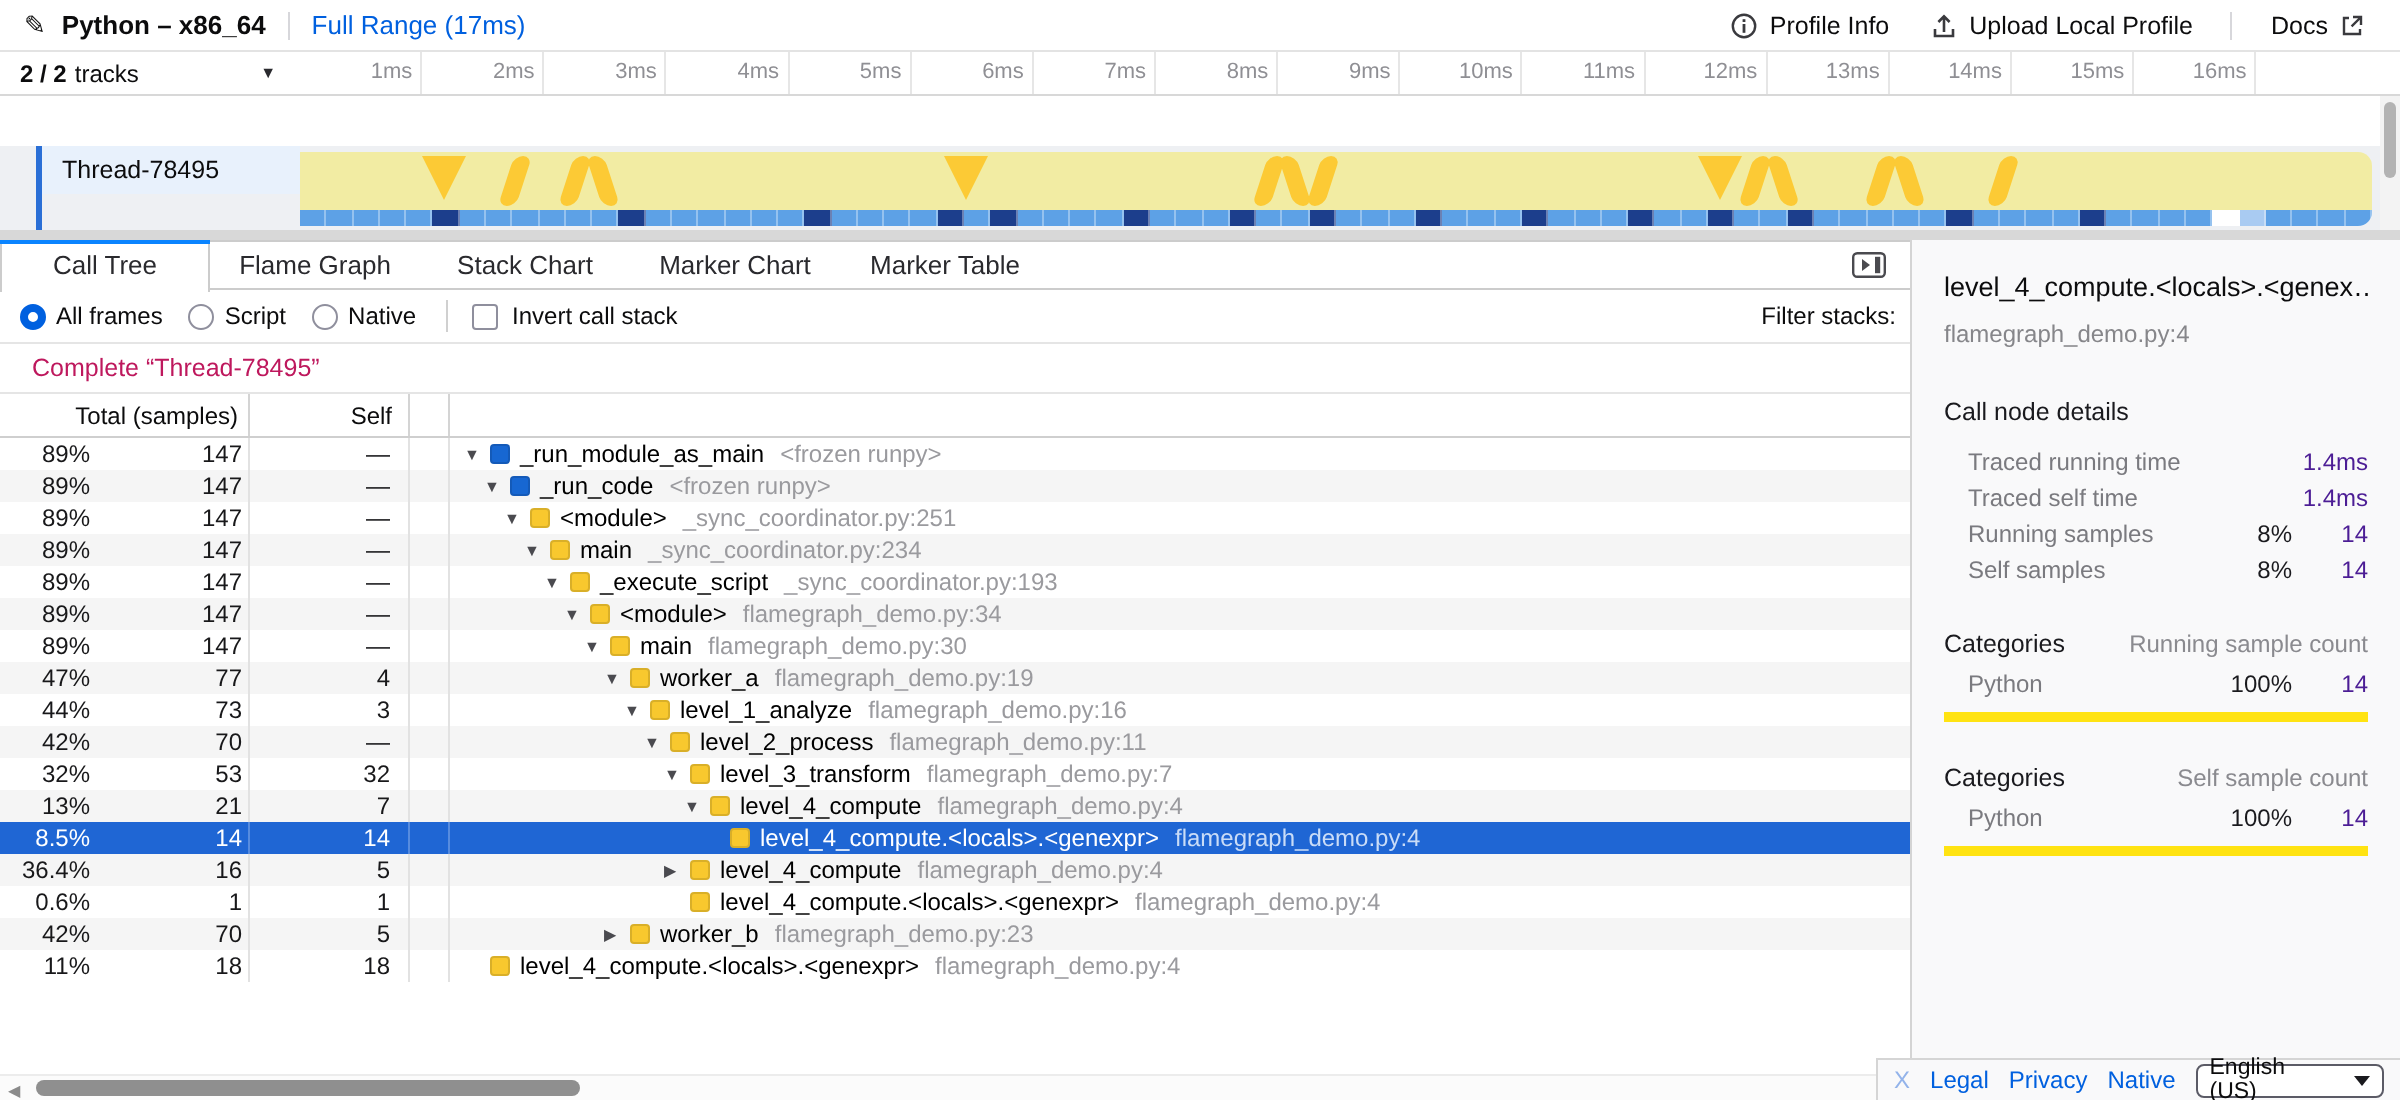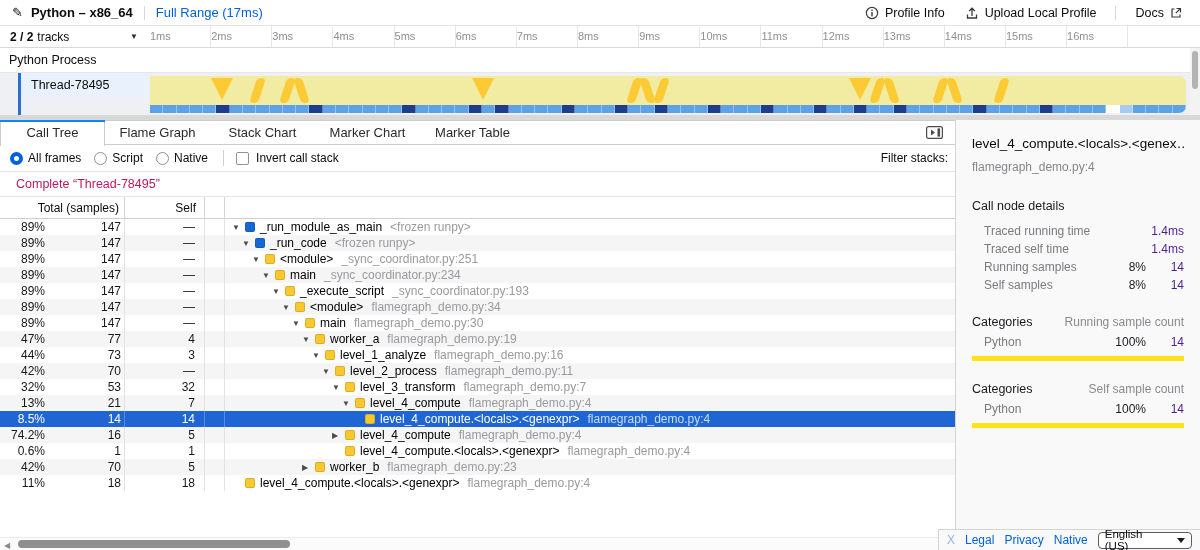--- a/index.html
+++ b/index.html
@@ -20,21 +20,21 @@
   .docsdiv { width:1px; height:14px; background:#d7d7db; margin-left:18px; }
 
   
   .rulerrow { position:absolute; left:0; top:26px; width:1200px; height:22px; background:#fff;
               border-bottom:1px solid #d8d8d8; display:flex; }
   .trackslabel { width:150px; display:flex; align-items:center; padding-left:10px; font-size:12px; color:#0c0c0d; }
   .trackslabel b { font-weight:bold; margin-right:4px; }
   .trackscaret { margin-left:auto; margin-right:12px; font-size:8px; color:#2a2a2e; cursor:pointer; }
   .ruler { flex:1; display:flex; }
   .tick { width:61.15px; border-right:1px solid #e6e6e6; font-size:11px; color:#8f8f94;
-          padding-right:4px; line-height:21px; }
+          text-align:right; padding-right:4px; line-height:21px; }
   .tick.filler { border-right:none; }
 
   
   .processrow { position:absolute; left:0; top:48px; width:1190px; height:25px; background:#fff;
                 border-bottom:1px solid #e7e7e7; display:flex; align-items:center;
                 padding-left:9px; font-size:12.5px; color:#0c0c0d; cursor:pointer; }
   .threadrow { position:absolute; left:0; top:73px; width:1190px; height:42px; background:#eef0f3; cursor:pointer; }
   .taccent { position:absolute; left:18px; top:0; width:3px; height:42px; background:#2a6fd6; }
   .tlabel  { position:absolute; left:21px; top:0; width:129px; height:24px; background:#e8f1fc;
              display:flex; align-items:center; padding-left:10px; font-size:12.5px; color:#0c0c0d; }
@@ -198,23 +198,20 @@
         <div class="tick">11ms</div>
         <div class="tick">12ms</div>
         <div class="tick">13ms</div>
         <div class="tick">14ms</div>
         <div class="tick">15ms</div>
         <div class="tick">16ms</div>
         <div class="tick filler"></div>
       </div>
   </div>
 
-  <div class="processrow">
-    <span>Python Process</span>
-  </div>
   <div class="threadrow">
     <div class="taccent"></div>
     <div class="tlabel">
       <span>Thread-78495</span>
     </div>
     <div class="tcanvas">
       <div class="tyellow">
           <div class="sp-v" style="border-top: 22px solid rgb(252, 202, 53); left: 61px;"></div>
           <div class="sp-s" style="background: rgb(252, 202, 53); left: 103px;"></div>
           <div class="sp-s" style="background: rgb(252, 202, 53); left: 133px;"></div>
@@ -508,21 +505,21 @@
           <div class="c3">14</div>
           <div class="c4"></div>
           <div class="ctree" style="padding-left: 127px;">
             <span class="expander hiddenx">▼</span>
             <span class="sq" style="background: rgb(248, 200, 46);"></span>
             <span class="fname">level_4_compute.&lt;locals&gt;.&lt;genexpr&gt;</span>
             <span class="ffile">flamegraph_demo.py:4</span>
           </div>
         </div>
         <div class="row alt">
-          <div class="c1">74.2%</div>
+          <div class="c1">36.4%</div>
           <div class="c2">16</div>
           <div class="c3">5</div>
           <div class="c4"></div>
           <div class="ctree" style="padding-left: 107px;">
             <span class="expander">▶</span>
             <span class="sq" style="background: rgb(248, 200, 46);"></span>
             <span class="fname">level_4_compute</span>
             <span class="ffile">flamegraph_demo.py:4</span>
           </div>
         </div>

